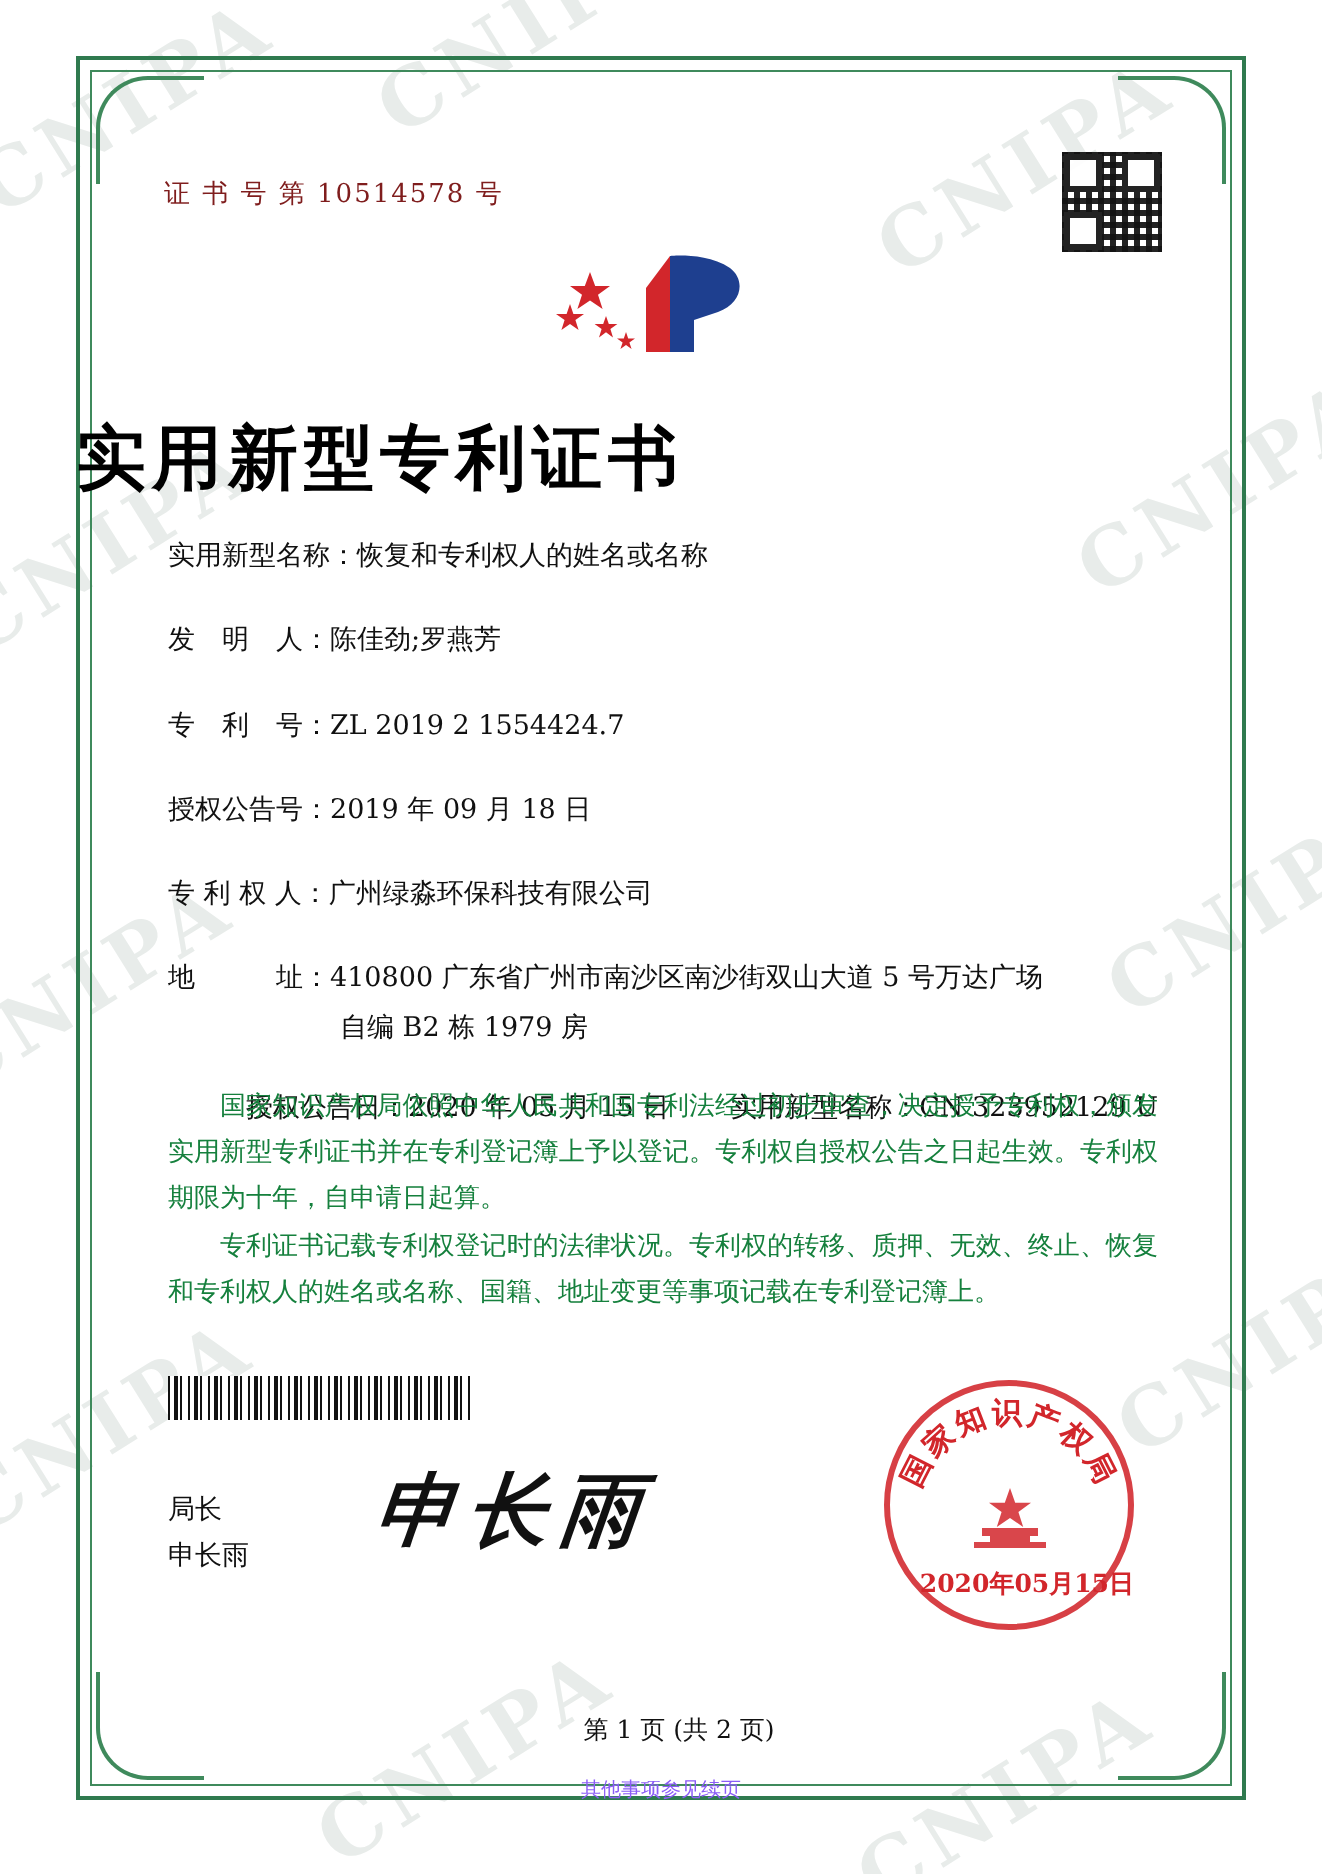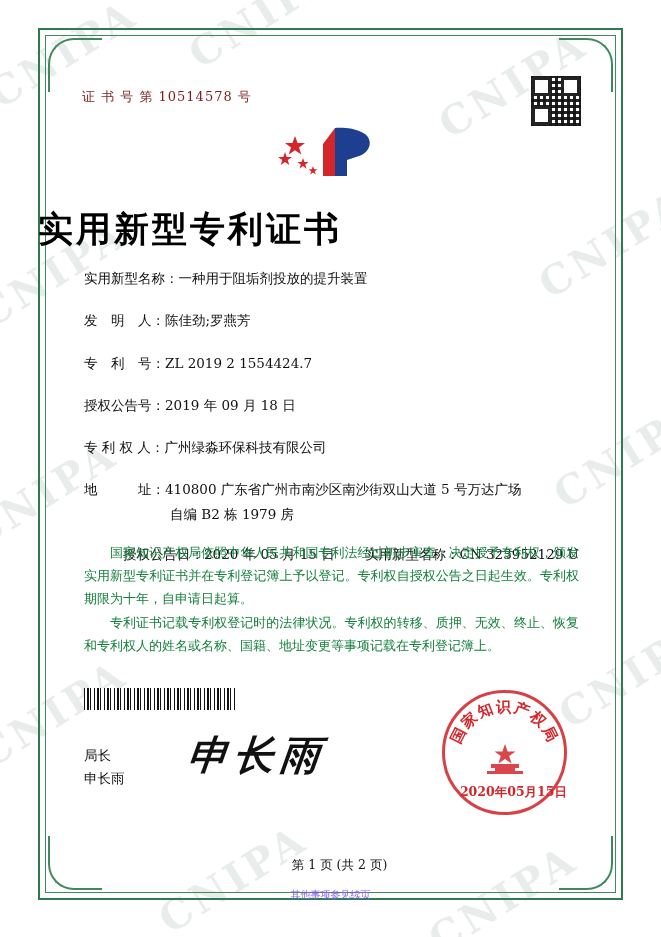--- a/index.html
+++ b/index.html
@@ -209,21 +209,21 @@
           <polygon points="52,52 53.1,55.2 56.5,55.2 53.7,57.2 54.8,60.5 52,58.5 49.2,60.5 50.3,57.2 47.5,55.2 50.9,55.2"></polygon>
         </g>
       </svg>
     </div>
 
     <div class="title">实用新型专利证书</div>
 
     <div class="fields">
 
       <div class="row">
-        <span class="lbl">实用新型名称：</span><span class="val">一种用于阻垢剂投放的提升装置</span>
+        <span class="lbl">实用新型名称：</span><span class="val">恢复和专利权人的姓名或名称</span>
       </div>
 
       <div class="row">
         <span class="lbl">发　明　人：</span><span class="val">陈佳劲;罗燕芳</span>
       </div>
 
       <div class="row">
         <span class="lbl">专　利　号：</span><span class="val">ZL 2019 2 1554424.7</span>
       </div>
 

